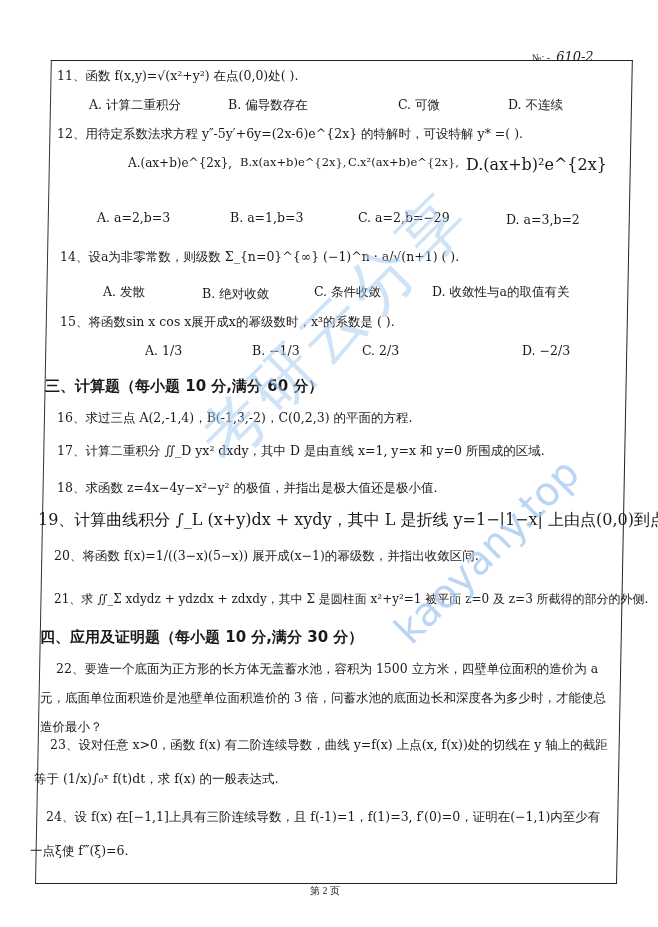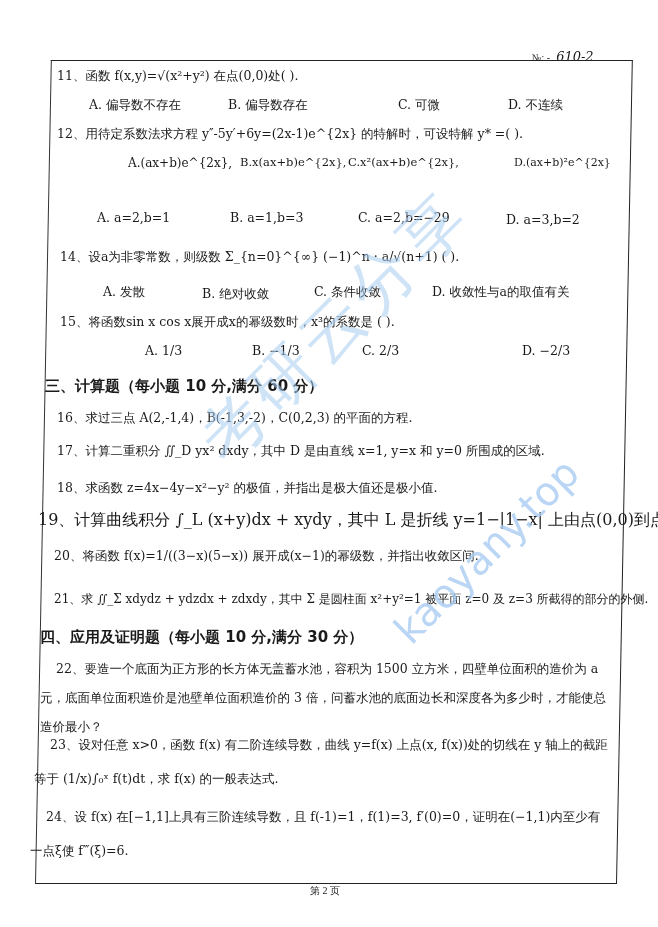--- a/index.html
+++ b/index.html
@@ -29,32 +29,32 @@
 
 <div class="serial">
   <span>№: -</span><span class="hand">610-2</span>
 </div>
 
 <div class="frame"></div>
 
 <div class="content">
 
   <div class="q" style="left:57px;top:70px;">11、函数 f(x,y)=√(x²+y²) 在点(0,0)处(            ).</div>
-  <div class="opt" style="left:89px;top:99px;">A. 偏导数不存在</div>
+  <div class="opt" style="left:89px;top:99px;">A. 计算二重积分</div>
   <div class="opt" style="left:228px;top:99px;">B. 偏导数存在</div>
   <div class="opt" style="left:398px;top:99px;">C. 可微</div>
   <div class="opt" style="left:508px;top:99px;">D. 不连续</div>
 
-  <div class="q" style="left:57px;top:128px;">12、用待定系数法求方程 y″-5y′+6y=(2x-1)e^{2x} 的特解时，可设特解 y* =(                ).</div>
+  <div class="q" style="left:57px;top:128px;">12、用待定系数法求方程 y″-5y′+6y=(2x-6)e^{2x} 的特解时，可设特解 y* =(                ).</div>
   <div class="opt" style="left:128px;top:157px;font-size:12px;">A.(ax+b)e^{2x},</div>
   <div class="opt" style="left:240px;top:157px;font-size:11.5px;">B.x(ax+b)e^{2x},</div>
   <div class="opt" style="left:348px;top:157px;font-size:11.5px;">C.x²(ax+b)e^{2x},</div>
-  <div class="opt" style="left:466px;top:157px;font-size:11px;margin-left:48px;">D.(ax+b)²e^{2x}</div>
+  <div class="opt" style="left:466px;top:157px;font-size:16px;">D.(ax+b)²e^{2x}</div>
 
-  <div class="opt" style="left:97px;top:212px;">A. a=2,b=1</div>
+  <div class="opt" style="left:97px;top:212px;">A. a=2,b=3</div>
   <div class="opt" style="left:230px;top:212px;">B. a=1,b=3</div>
   <div class="opt" style="left:358px;top:212px;">C. a=2,b=−29</div>
   <div class="opt" style="left:506px;top:214px;">D. a=3,b=2</div>
 
   <div class="q" style="left:60px;top:251px;">14、设a为非零常数，则级数 Σ_{n=0}^{∞} (−1)^n · a/√(n+1)    (            ).</div>
   <div class="opt" style="left:103px;top:286px;">A. 发散</div>
   <div class="opt" style="left:196px;top:288px;margin-left:6px;">B. 绝对收敛</div>
   <div class="opt" style="left:314px;top:286px;">C. 条件收敛</div>
   <div class="opt" style="left:432px;top:286px;">D. 收敛性与a的取值有关</div>
 

